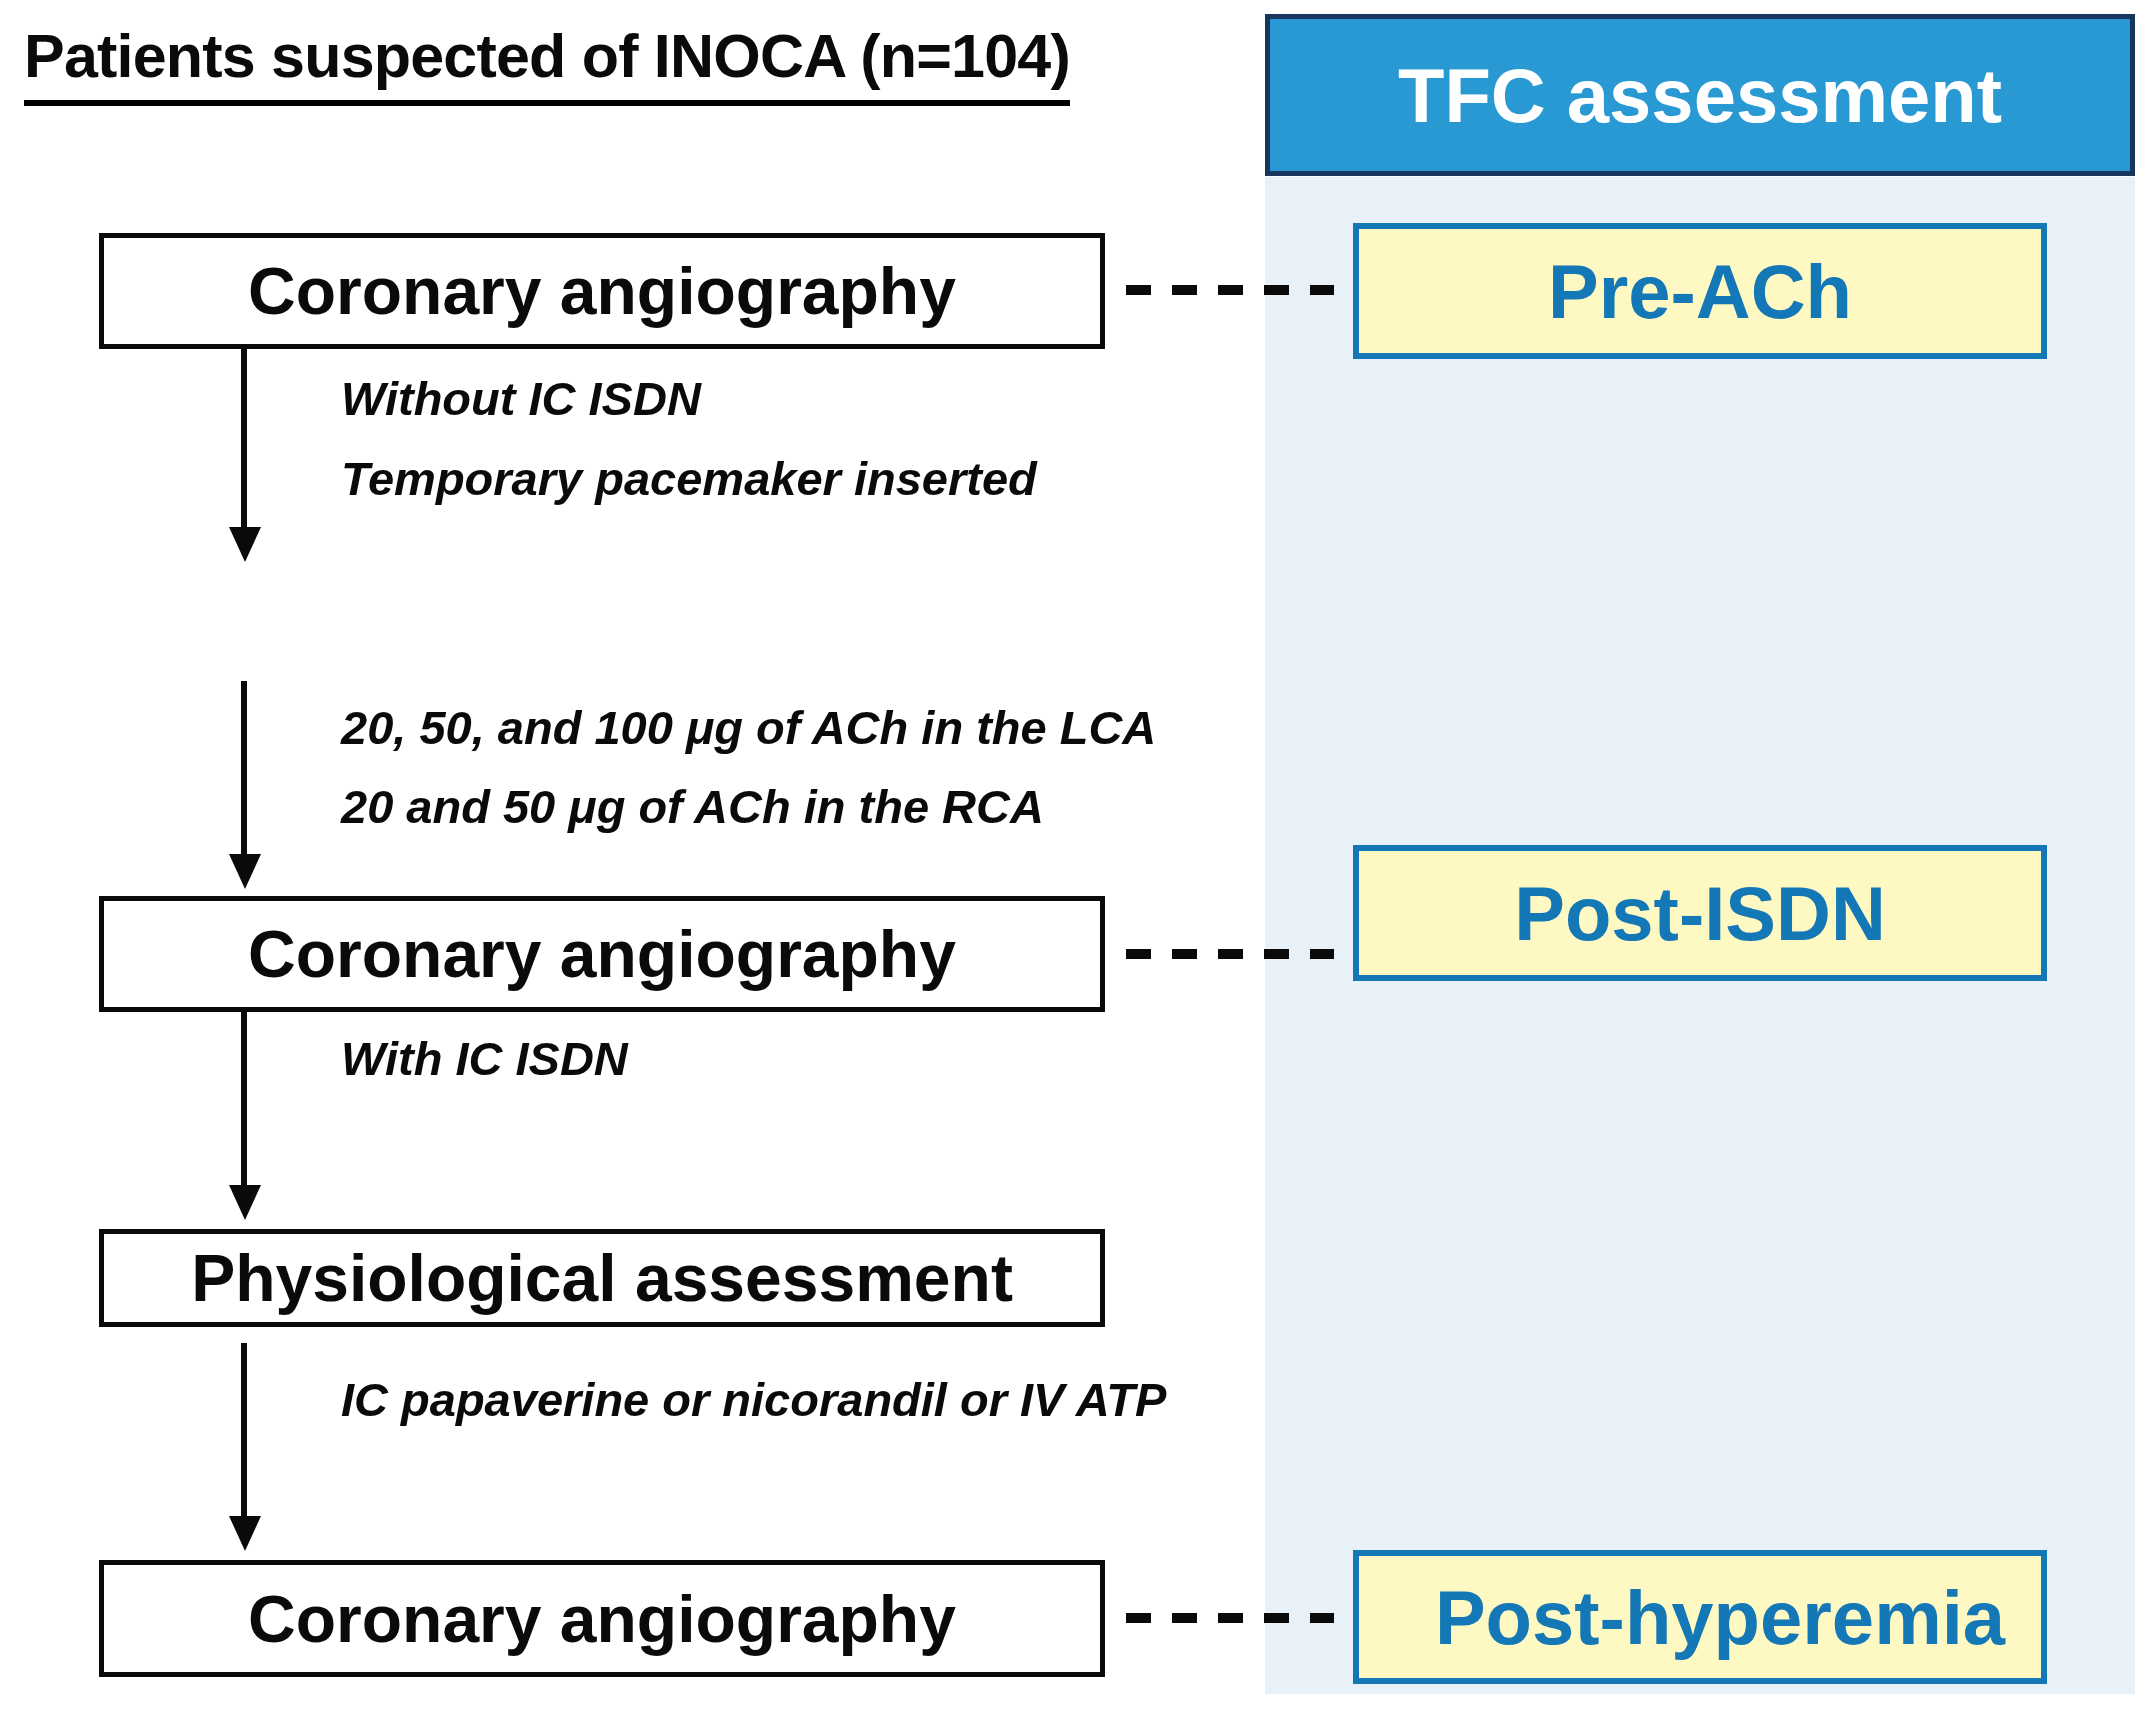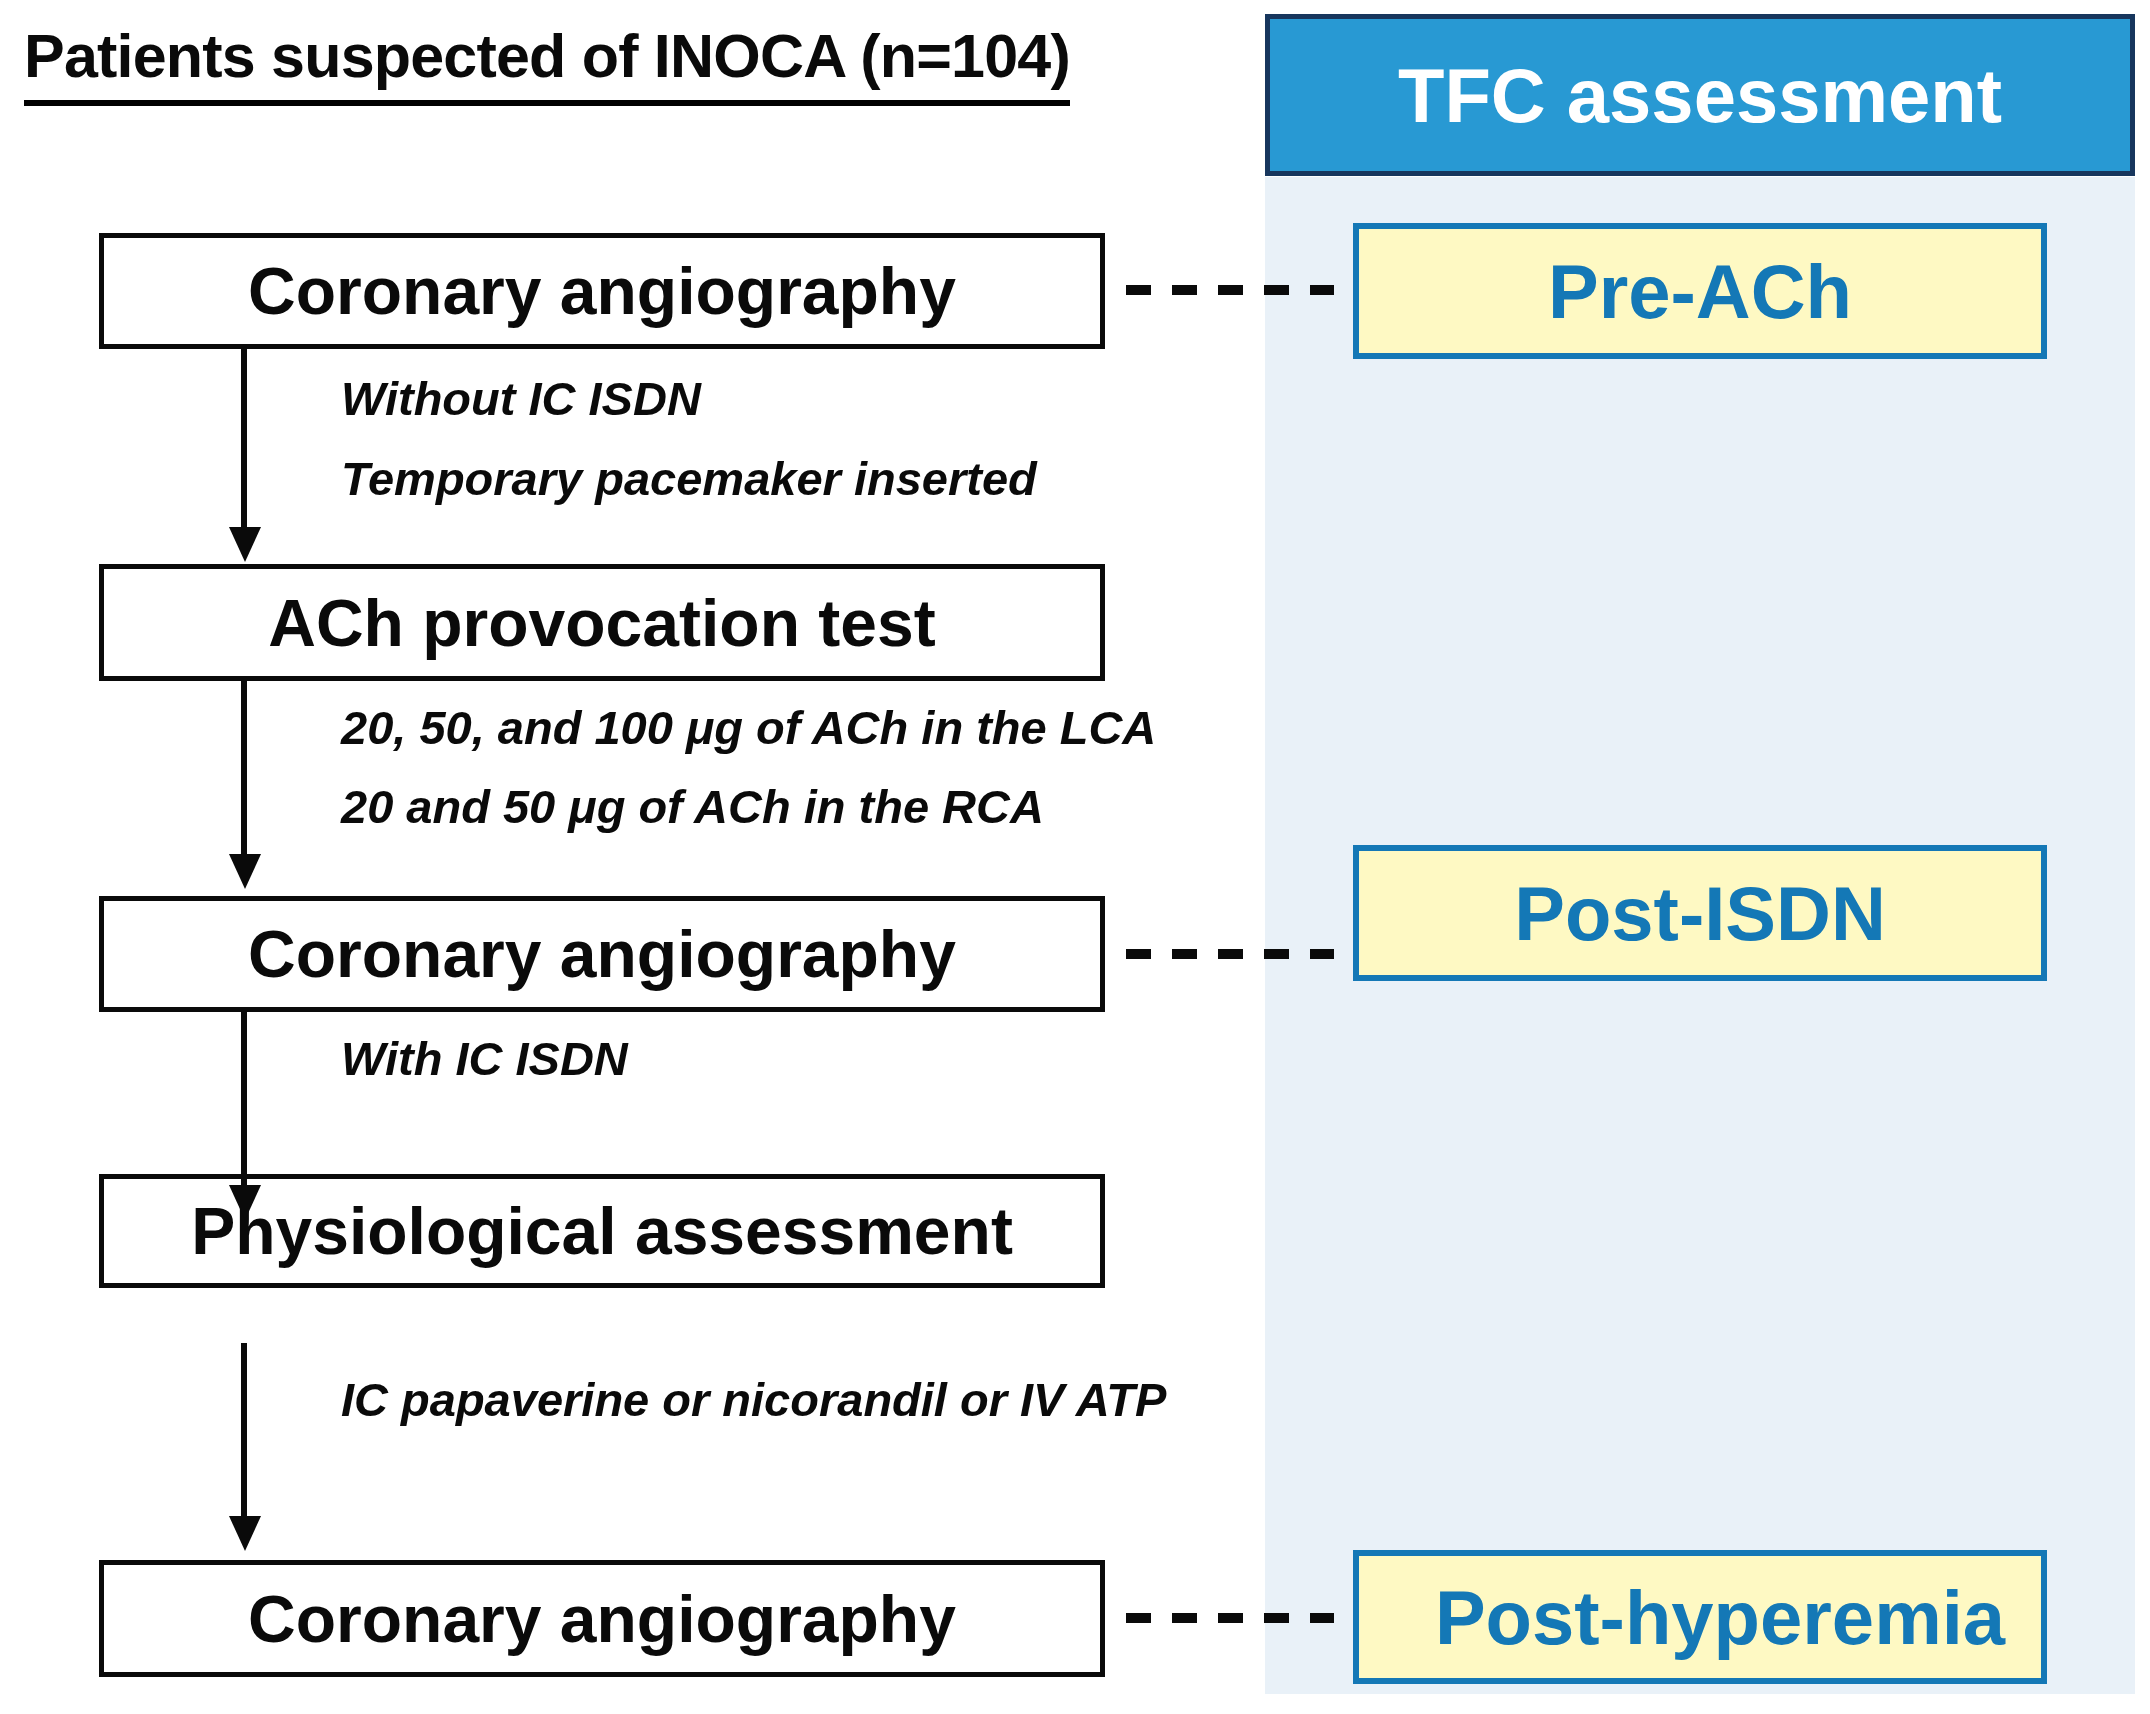--- a/index.html
+++ b/index.html
@@ -97,27 +97,24 @@
     <span>Post-hyperemia</span>
   </div>
 
   <div class="abs dash-connector" style="top:285px;"></div>
   <div class="abs dash-connector" style="top:949px;"></div>
   <div class="abs dash-connector" style="top:1613px;"></div>
 
   <div class="abs flow-box" style="top:233px;height:116px;">
     <span>Coronary angiography</span>
   </div>
-  <div class="abs flow-box" style="top:564px;height:117px;">
-    <span>ACh provocation test</span>
-  </div>
   <div class="abs flow-box" style="top:896px;height:116px;">
     <span>Coronary angiography</span>
   </div>
-  <div class="abs flow-box" style="top:1174px;height:114px;">
+  <div class="abs flow-box" style="top:1229px;height:98px;">
     <span>Physiological assessment</span>
   </div>
   <div class="abs flow-box" style="top:1560px;height:117px;">
     <span>Coronary angiography</span>
   </div>
 
   <div class="abs arrow-line" style="top:348px;height:180px;"></div>
   <div class="abs arrow-head" style="top:527px;"></div>
 
   <div class="abs arrow-line" style="top:681px;height:174px;"></div>

